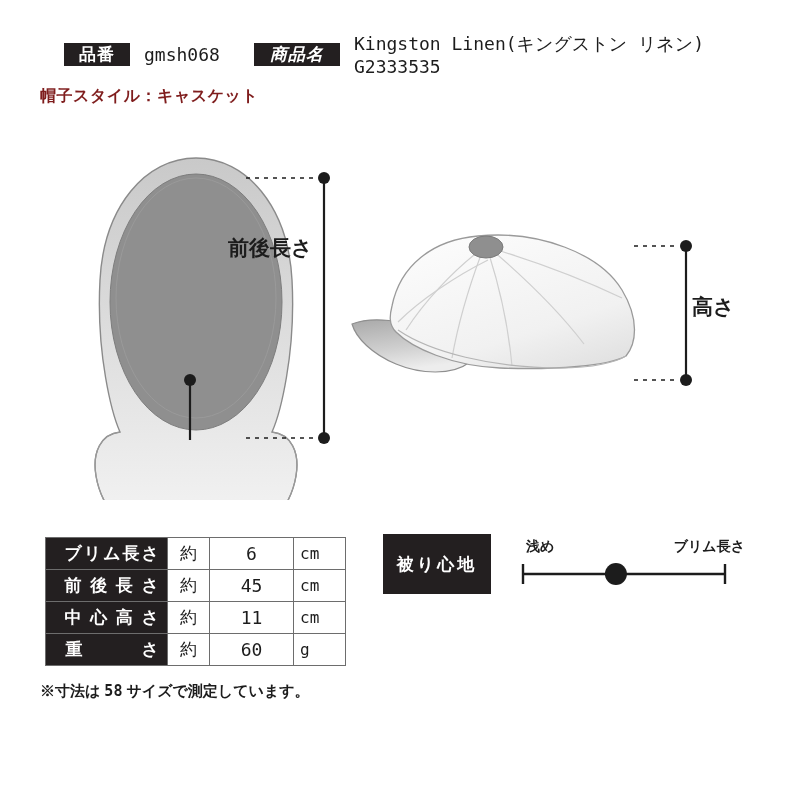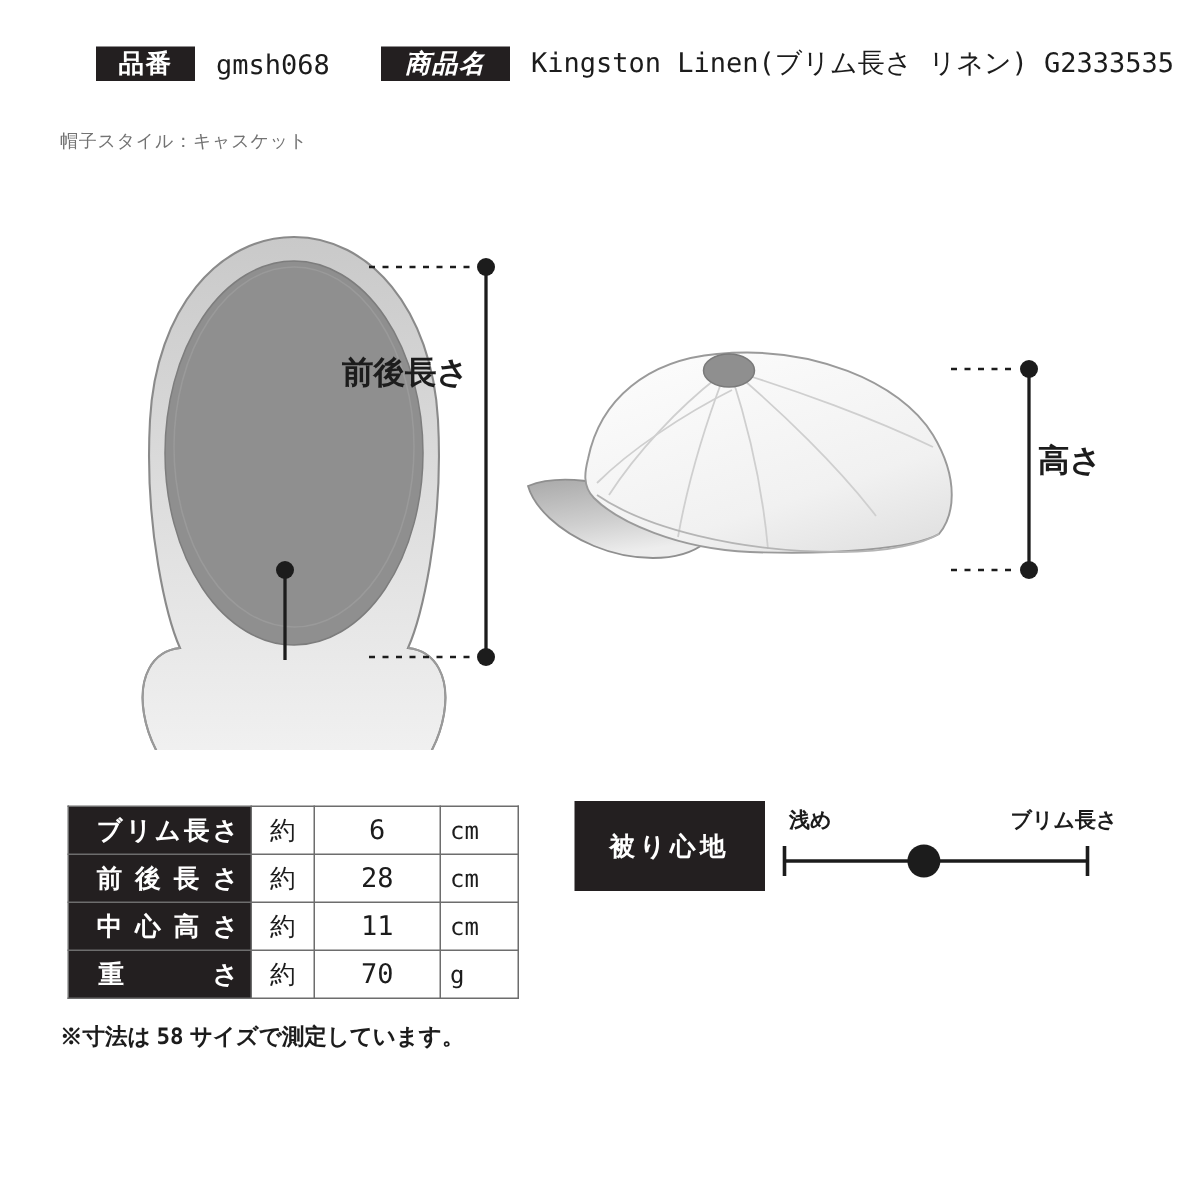--- a/index.html
+++ b/index.html
@@ -20,25 +20,25 @@
     width: 800px;
     height: 800px;
     box-sizing: border-box;
     padding: 0;
   }
 
   
   .header-row {
     position: absolute;
     left: 40px;
-    top: 20px;
+    top: 37px;
     width: 720px;
     height: 34px;
     display: flex;
-    align-items: flex-end;
+    align-items: center;
     padding-left: 24px;
   }
   .hdr-label {
     background: #231f20;
     color: #ffffff;
     font-size: 17px;
     font-weight: bold;
     letter-spacing: 1px;
     display: flex;
     align-items: center;
@@ -57,23 +57,23 @@
     font-family: "DejaVu Sans Mono", monospace;
     letter-spacing: 0px;
   }
   .hdr-value.code-val { width: 110px; font-size: 18px; }
   .hdr-value.name-val { flex: 1; font-size: 18px; }
 
   .style-line {
     position: absolute;
     left: 40px;
     top: 86px;
-    font-size: 12px;
-    font-weight: normal;
-    color: #737373;
+    font-size: 16px;
+    font-weight: bold;
+    color: #7f1d1d;
     letter-spacing: 0.5px;
   }
 
   
   .illus {
     position: absolute;
     left: 0;
     top: 130px;
     width: 800px;
     height: 370px;
@@ -151,21 +151,21 @@
     position: absolute;
     left: 383px;
     top: 534px;
     width: 372px;
     height: 60px;
   }
   .fit-label {
     position: absolute;
     left: 0;
     top: 0;
-    width: 127px;
+    width: 108px;
     height: 60px;
     background: #231f20;
     color: #ffffff;
     font-size: 17px;
     font-weight: bold;
     letter-spacing: 3px;
     display: flex;
     align-items: center;
     justify-content: center;
     box-sizing: border-box;
@@ -190,21 +190,21 @@
 </style>
 </head>
 <body>
 
 <div class="page">
 
   <div class="header-row">
     <div class="hdr-label code">品番</div>
     <div class="hdr-value code-val">gmsh068</div>
     <div class="hdr-label name">商品名</div>
-    <div class="hdr-value name-val">Kingston Linen(ブリム長さ リネン) G2333535</div>
+    <div class="hdr-value name-val">Kingston Linen(キングストン リネン) G2333535</div>
   </div>
 
   <div class="style-line">帽子スタイル：キャスケット</div>
 
   <div class="illus">
     <svg width="800" height="370" viewBox="0 0 800 370" xmlns="http://www.w3.org/2000/svg">
       <defs>
         <linearGradient id="topGrad" x1="0" y1="0" x2="0" y2="1">
           <stop offset="0%" stop-color="#d9d9d9"></stop>
           <stop offset="55%" stop-color="#d2d2d2"></stop>
@@ -295,33 +295,33 @@
     <tbody>
       <tr>
         <td class="k">ブリム長さ</td>
         <td class="approx">約</td>
         <td class="num">6</td>
         <td class="unit">cm</td>
       </tr>
       <tr>
         <td class="k">前 後 長 さ</td>
         <td class="approx">約</td>
-        <td class="num">28</td>
+        <td class="num">45</td>
         <td class="unit">cm</td>
       </tr>
       <tr>
         <td class="k">中 心 高 さ</td>
         <td class="approx">約</td>
         <td class="num">11</td>
         <td class="unit">cm</td>
       </tr>
       <tr>
         <td class="k">重　　　さ</td>
         <td class="approx">約</td>
-        <td class="num">70</td>
+        <td class="num">60</td>
         <td class="unit">g</td>
       </tr>
     </tbody>
   </table>
 
   <div class="note">
     <span>※寸法は</span><span class="sz">58</span><span>サイズで測定しています。</span>
   </div>
 
   <div class="fit-panel">

